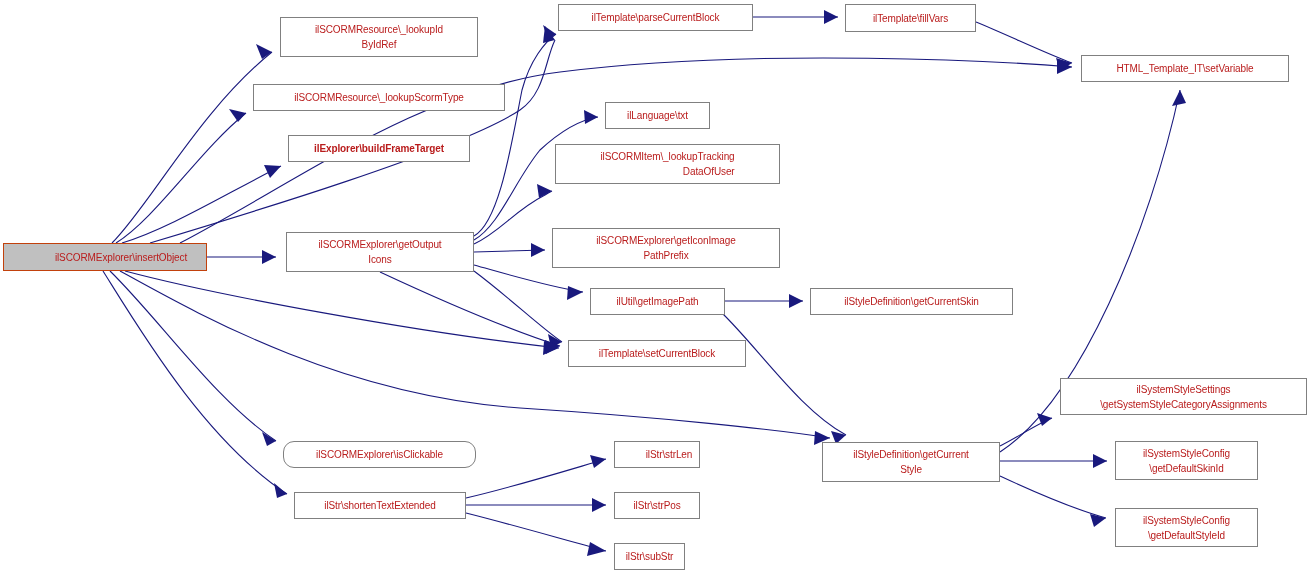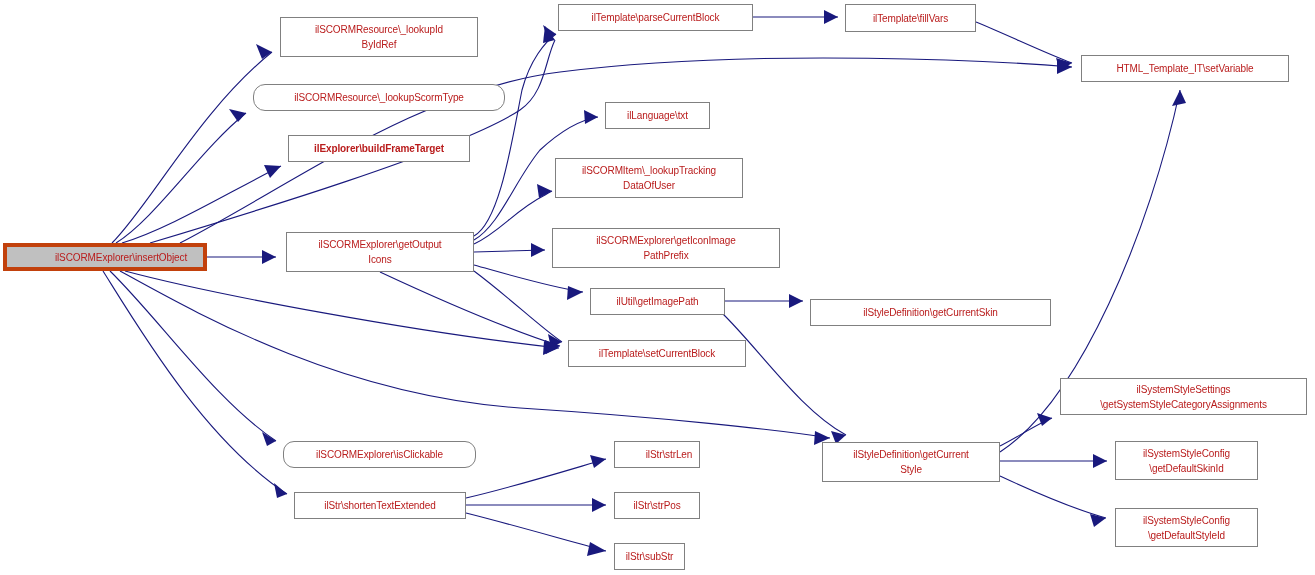--- a/index.html
+++ b/index.html
@@ -33,21 +33,21 @@
     display: flex;
     align-items: center;
     justify-content: center;
     text-align: center;
     white-space: pre-line;
     letter-spacing: -0.1px;
     z-index: 5;
   }
   .node.root {
     background: #c0c0c0;
-    border: 4px solid #c2410c;
+    border: 1px solid #c2410c;
     padding-left: 32px;
   }
   .edge-path {
     fill: none;
     stroke: #19197d;
     stroke-width: 1.1;
   }
   .edge-head {
     fill: #19197d;
     stroke: none;
@@ -167,39 +167,39 @@
         <polygon class="edge-head" points="606,505 592,498 592,512"></polygon>
       </g>
       <g>
         <path class="edge-path" d="M466,513 C510,524 565,540 606,551"></path>
         <polygon class="edge-head" points="606,551 590,542 587,556"></polygon>
       </g>
     </svg>
 <div class="node root" style="left: 3px; top: 243px; width: 204px; height: 28px;"><span>ilSCORMExplorer\insertObject</span></div>
     <div class="node" style="left: 280px; top: 17px; width: 198px; height: 40px;"><span>ilSCORMResource\_lookupId
 ByIdRef</span></div>
-    <div class="node" style="left: 253px; top: 84px; width: 252px; height: 27px; border-radius: 12px;"><span>ilSCORMResource\_lookupScormType</span></div>
+    <div class="node" style="left: 253px; top: 84px; width: 252px; height: 27px;"><span>ilSCORMResource\_lookupScormType</span></div>
     <div class="node" style="left: 288px; top: 135px; width: 182px; height: 27px; font-weight: bold;"><span>ilExplorer\buildFrameTarget</span></div>
     <div class="node" style="left: 286px; top: 232px; width: 188px; height: 40px;"><span>ilSCORMExplorer\getOutput
 Icons</span></div>
     <div class="node" style="left: 283px; top: 441px; width: 193px; height: 27px; border-radius: 11px;"><span>ilSCORMExplorer\isClickable</span></div>
     <div class="node" style="left: 294px; top: 492px; width: 172px; height: 27px;"><span>ilStr\shortenTextExtended</span></div>
     <div class="node" style="left: 558px; top: 4px; width: 195px; height: 27px;"><span>ilTemplate\parseCurrentBlock</span></div>
     <div class="node" style="left: 605px; top: 102px; width: 105px; height: 27px;"><span>ilLanguage\txt</span></div>
-    <div class="node" style="left: 555px; top: 158px; width: 188px; height: 40px;"><span>ilSCORMItem\_lookupTracking
+    <div class="node" style="left: 555px; top: 144px; width: 225px; height: 40px; text-align: right;"><span>ilSCORMItem\_lookupTracking
 DataOfUser</span></div>
     <div class="node" style="left: 552px; top: 228px; width: 228px; height: 40px;"><span>ilSCORMExplorer\getIconImage
 PathPrefix</span></div>
     <div class="node" style="left: 590px; top: 288px; width: 135px; height: 27px;"><span>ilUtil\getImagePath</span></div>
     <div class="node" style="left: 568px; top: 340px; width: 178px; height: 27px;"><span>ilTemplate\setCurrentBlock</span></div>
     <div class="node" style="left: 614px; top: 441px; width: 86px; height: 27px; padding-left: 24px;"><span>ilStr\strLen</span></div>
     <div class="node" style="left: 614px; top: 492px; width: 86px; height: 27px;"><span>ilStr\strPos</span></div>
     <div class="node" style="left: 614px; top: 543px; width: 71px; height: 27px;"><span>ilStr\subStr</span></div>
     <div class="node" style="left: 845px; top: 4px; width: 131px; height: 28px;"><span>ilTemplate\fillVars</span></div>
-    <div class="node" style="left: 810px; top: 299px; width: 241px; height: 27px;"><span>ilStyleDefinition\getCurrentSkin</span></div>
+    <div class="node" style="left: 810px; top: 288px; width: 203px; height: 27px;"><span>ilStyleDefinition\getCurrentSkin</span></div>
     <div class="node" style="left: 822px; top: 442px; width: 178px; height: 40px;"><span>ilStyleDefinition\getCurrent
 Style</span></div>
     <div class="node" style="left: 1081px; top: 55px; width: 208px; height: 27px;"><span>HTML_Template_IT\setVariable</span></div>
     <div class="node" style="left: 1060px; top: 378px; width: 247px; height: 37px;"><span>ilSystemStyleSettings
 \getSystemStyleCategoryAssignments</span></div>
     <div class="node" style="left: 1115px; top: 441px; width: 143px; height: 39px;"><span>ilSystemStyleConfig
 \getDefaultSkinId</span></div>
     <div class="node" style="left: 1115px; top: 508px; width: 143px; height: 39px;"><span>ilSystemStyleConfig
 \getDefaultStyleId</span></div>
   </div>

